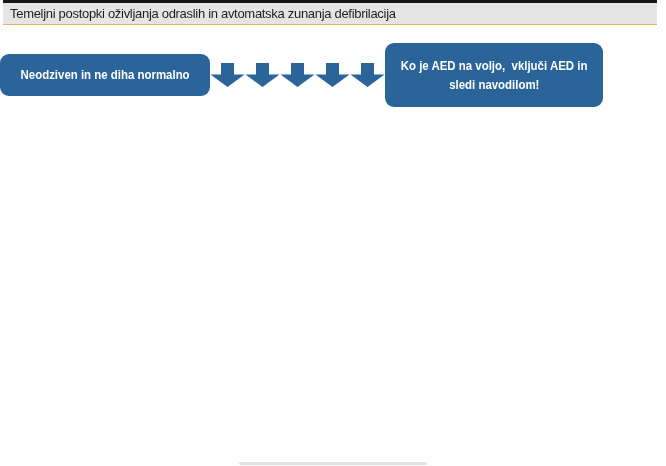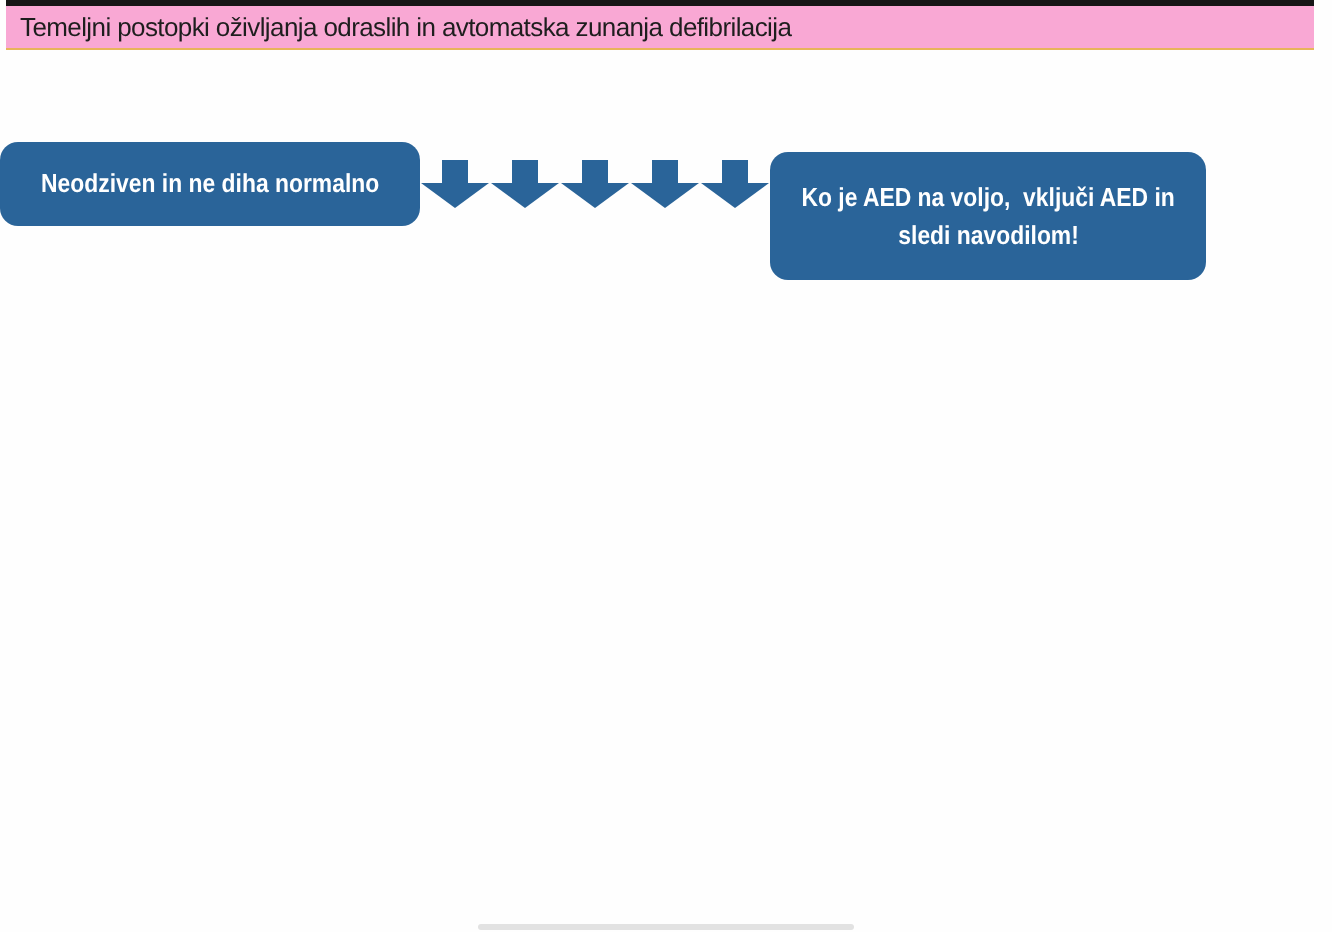--- a/index.html
+++ b/index.html
@@ -10,21 +10,21 @@
     font-family: "Liberation Sans", sans-serif;
     overflow: hidden;
   }
 
   
   .title-bar {
     position: absolute;
     top: 0; left: 3px;
     width: 654px; height: 25px;
     box-sizing: border-box;
-    background: #f9a8d4;
+    background: #e5e5e5;
     border-top: 3px solid #161616;
     border-bottom: 1px solid #e8b45a;
     display: flex;
     align-items: center;
     padding-left: 7px;
   }
   .title-text {
     font-size: 13px;
     letter-spacing: -0.3px;
     color: #1e1e1e;
@@ -48,21 +48,21 @@
     font-weight: bold;
     font-size: 13px;
     display: flex;
     flex-direction: column;
     justify-content: center;
     align-items: center;
     text-align: center;
     line-height: 1.5;
   }
   .box-tall {
-    width: 218px; height: 64px; margin-top: 33px;
+    width: 218px; height: 64px;
   }
   .box .line {
     white-space: nowrap;
     transform: scaleX(0.88);
     transform-origin: center;
   }
   .arrow {
     height: 28px;
     display: flex;
     align-items: center;

